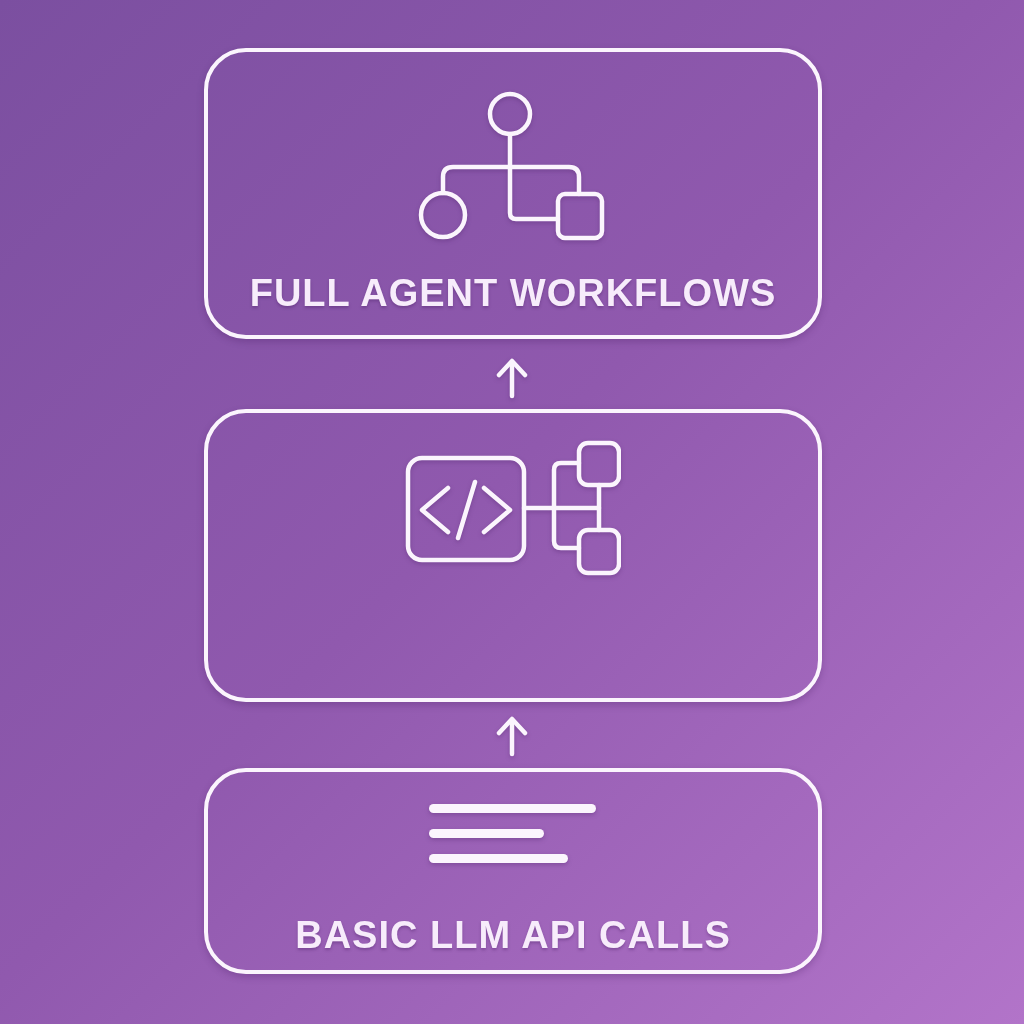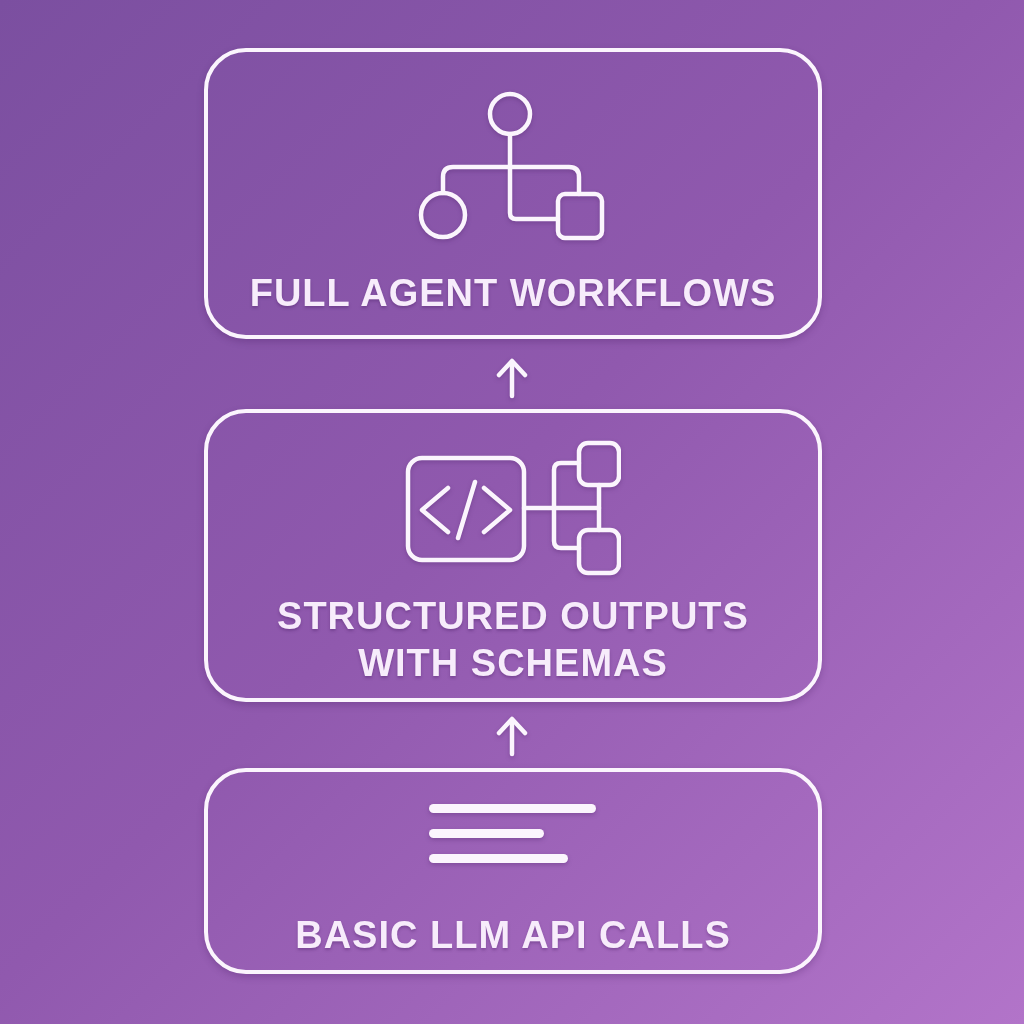--- a/index.html
+++ b/index.html
@@ -110,24 +110,20 @@
     <rect class="stroke-shape" x="3" y="18" width="116" height="102" rx="14"></rect>
     <polyline class="stroke-shape" points="43,48 17,70 43,92"></polyline>
     <line class="stroke-shape" x1="70" y1="42" x2="53" y2="98"></line>
     <polyline class="stroke-shape" points="79,48 105,70 79,92"></polyline>
     <path class="stroke-shape" d="M119 68 H194"></path>
     <path class="stroke-shape" d="M174 23 H156 Q149 23 149 30 V101 Q149 108 156 108 H174"></path>
     <path class="stroke-shape" d="M194 45 V90"></path>
     <rect class="stroke-shape" x="174" y="3" width="40" height="42" rx="9"></rect>
     <rect class="stroke-shape" x="174" y="90" width="40" height="43" rx="9"></rect>
   </svg>
-  <div class="level-label label-middle">
-    <span>STRUCTURED OUTPUTS</span><br>
-    <span>WITH SCHEMAS</span>
-  </div>
 </div>
 
 <svg class="up-arrow arrow-lower" width="44" height="44" viewBox="0 0 44 44" xmlns="http://www.w3.org/2000/svg">
   <path class="stroke-shape" d="M22 41 V7"></path>
   <path class="stroke-shape" d="M9 20 L22 6 L35 20"></path>
 </svg>
 
 <div class="level-box box-bottom">
   <div class="lines-icon">
     <div class="text-line l1"></div>

